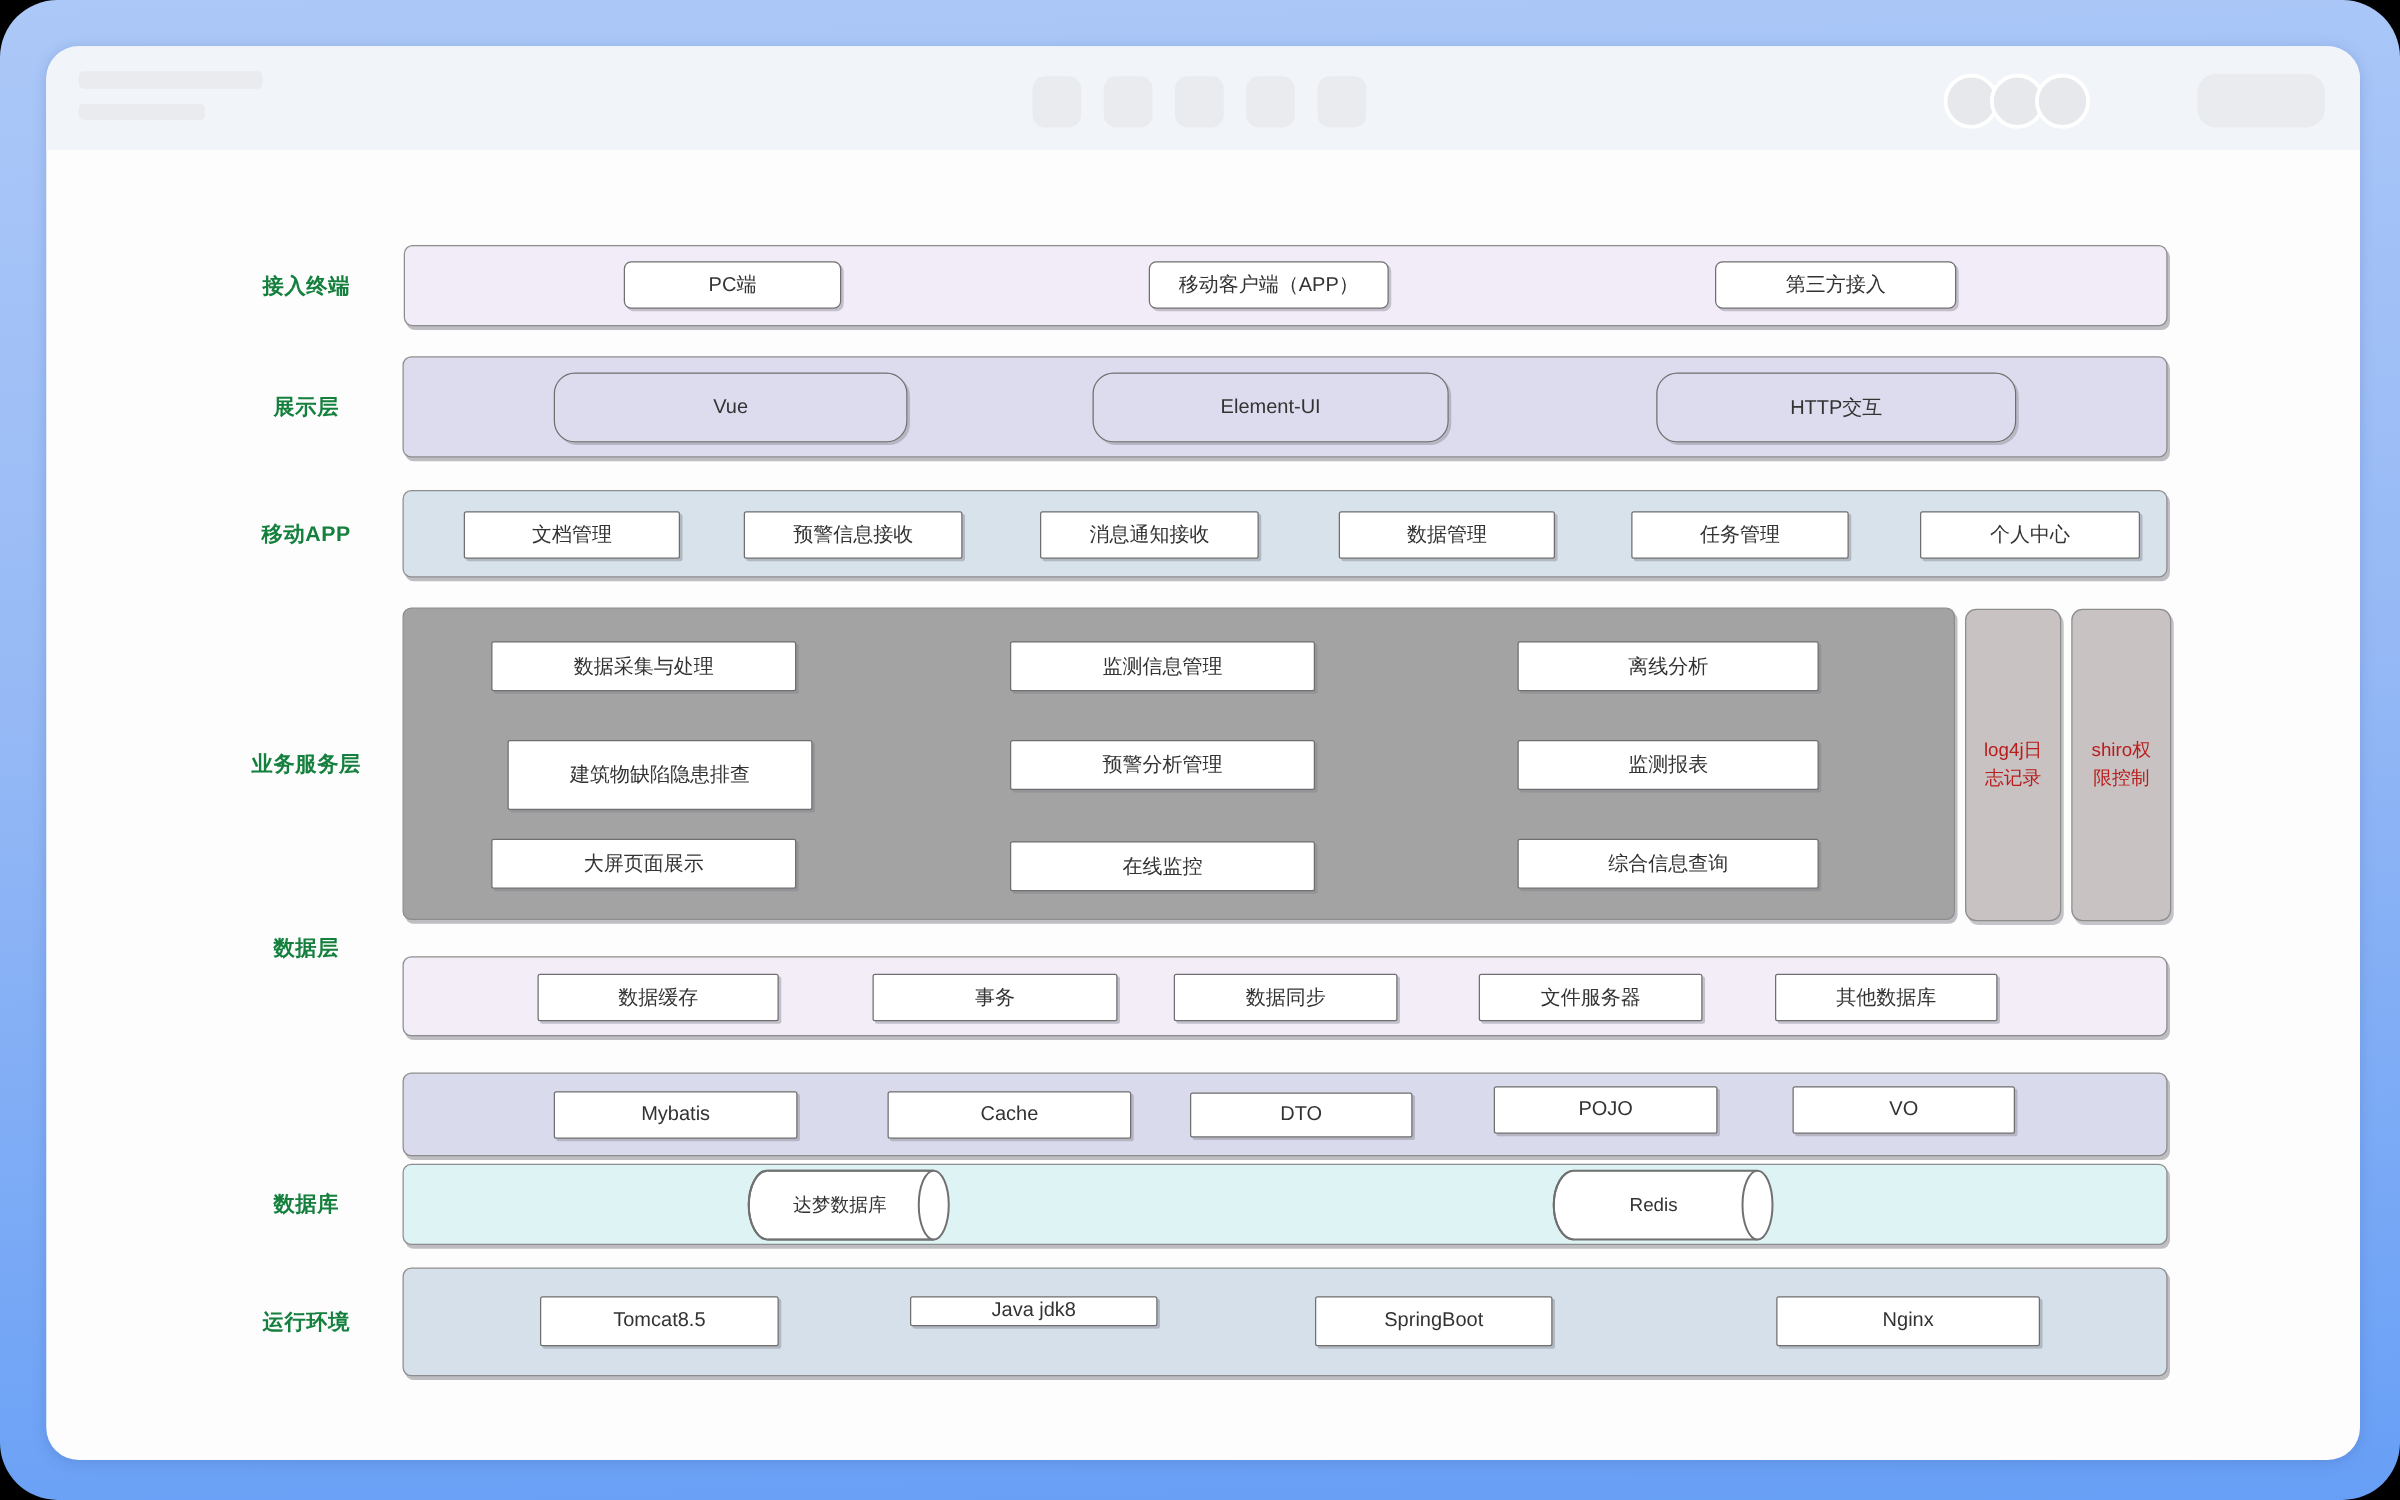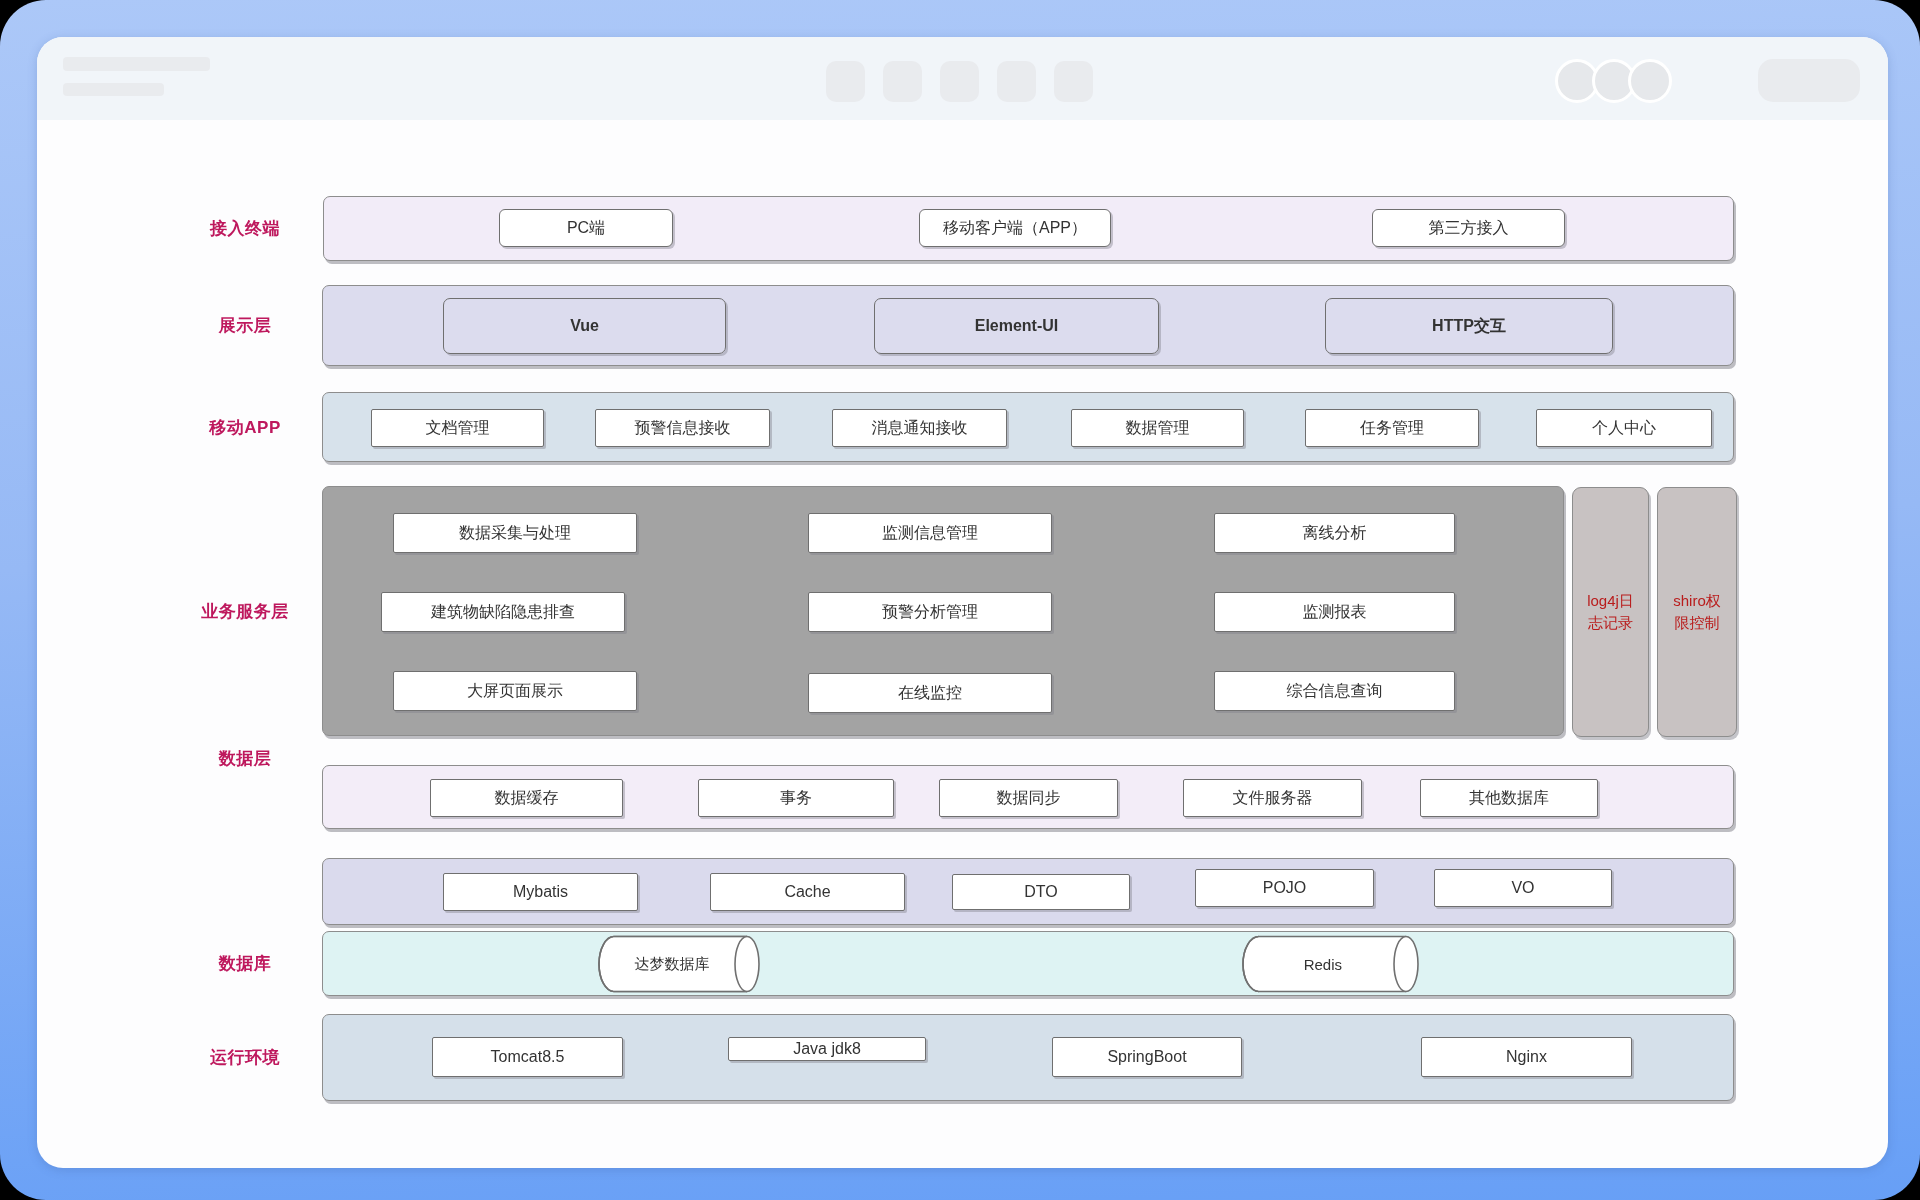--- a/index.html
+++ b/index.html
@@ -9,26 +9,26 @@
   .chrome{position:absolute;left:0;top:0;width:100%;height:83px;background:#f1f5f9;}
   .skel{position:absolute;background:#e9ebee;}
   .bar1{left:26px;top:20px;width:147px;height:14px;border-radius:4px;}
   .bar2{left:26px;top:46px;width:101px;height:13px;border-radius:4px;}
   .tabsq{top:24px;width:39px;height:41px;border-radius:10px;}
   .circ{top:22px;width:44px;height:44px;border-radius:50%;border:3px solid #fff;box-sizing:border-box;background:#e6e8eb;position:absolute;}
   .pill{left:1721px;top:22px;width:102px;height:43px;border-radius:15px;}
   .row{position:absolute;border:1.5px solid #8d8d8d;border-radius:7px;box-sizing:border-box;
        box-shadow:2px 3px 0 rgba(110,110,122,.45);}
   .rlabel{position:absolute;left:123px;width:170px;display:flex;align-items:center;justify-content:center;
-          font-size:17px;font-weight:bold;color:#be185d;letter-spacing:.5px;}
+          font-size:17px;font-weight:bold;color:#15803d;letter-spacing:.5px;}
   .bx{position:absolute;background:#fff;border:1.5px solid #6f6f6f;border-radius:2px;box-sizing:border-box;
       display:flex;align-items:center;justify-content:center;font-size:16px;color:#333;
       box-shadow:2px 2px 0 rgba(125,125,135,.4);}
   .bx.r6{border-radius:6px;}
-  .bx.tint{background:transparent;border-radius:7px;font-weight:bold;}
+  .bx.tint{background:transparent;border-radius:17px;}
   .sidebar{position:absolute;background:#c8c2c2;border:1.5px solid #8d8d8d;border-radius:9px;box-sizing:border-box;
            display:flex;align-items:center;justify-content:center;text-align:center;
            font-size:15px;color:#b91c1c;word-break:break-all;line-height:1.45;padding:0 10px;
            box-shadow:2px 3px 0 rgba(110,110,122,.4);}
   .cyl{position:absolute;}
   .cyl svg{position:absolute;left:0;top:0;overflow:visible;}
   .cyl span{position:absolute;left:0;top:0;width:92%;height:100%;display:flex;align-items:center;justify-content:center;
             font-size:15px;color:#333;}
 </style>
 </head>
@@ -77,21 +77,21 @@
       <div class="bx" style="left:509px;top:16px;width:175px;height:38px">消息通知接收</div>
       <div class="bx" style="left:748px;top:16px;width:173px;height:38px">数据管理</div>
       <div class="bx" style="left:982px;top:16px;width:174px;height:38px">任务管理</div>
       <div class="bx" style="left:1213px;top:16px;width:176px;height:38px">个人中心</div>
     </div>
 
     <div class="row" style="left: 285px; top: 449px; width: 1242px; height: 250px; background-color: #a3a3a3;">
       <div class="bx" style="left:70px;top:26px;width:244px;height:40px">数据采集与处理</div>
       <div class="bx" style="left:485px;top:26px;width:244px;height:40px">监测信息管理</div>
       <div class="bx" style="left:891px;top:26px;width:241px;height:40px">离线分析</div>
-      <div class="bx" style="left:58px;top:105px;width:244px;height:40px">建筑物缺陷隐患排查</div>
+      <div class="bx" style="left:83px;top:105px;width:244px;height:56px">建筑物缺陷隐患排查</div>
       <div class="bx" style="left:485px;top:105px;width:244px;height:40px">预警分析管理</div>
       <div class="bx" style="left:891px;top:105px;width:241px;height:40px">监测报表</div>
       <div class="bx" style="left:70px;top:184px;width:244px;height:40px">大屏页面展示</div>
       <div class="bx" style="left:485px;top:186px;width:244px;height:40px">在线监控</div>
       <div class="bx" style="left:891px;top:184px;width:241px;height:40px">综合信息查询</div>
     </div>
 
     <div class="sidebar" style="left:1535px;top:450px;width:77px;height:250px">log4j日志记录</div>
     <div class="sidebar" style="left:1620px;top:450px;width:80px;height:250px">shiro权限控制</div>
 

